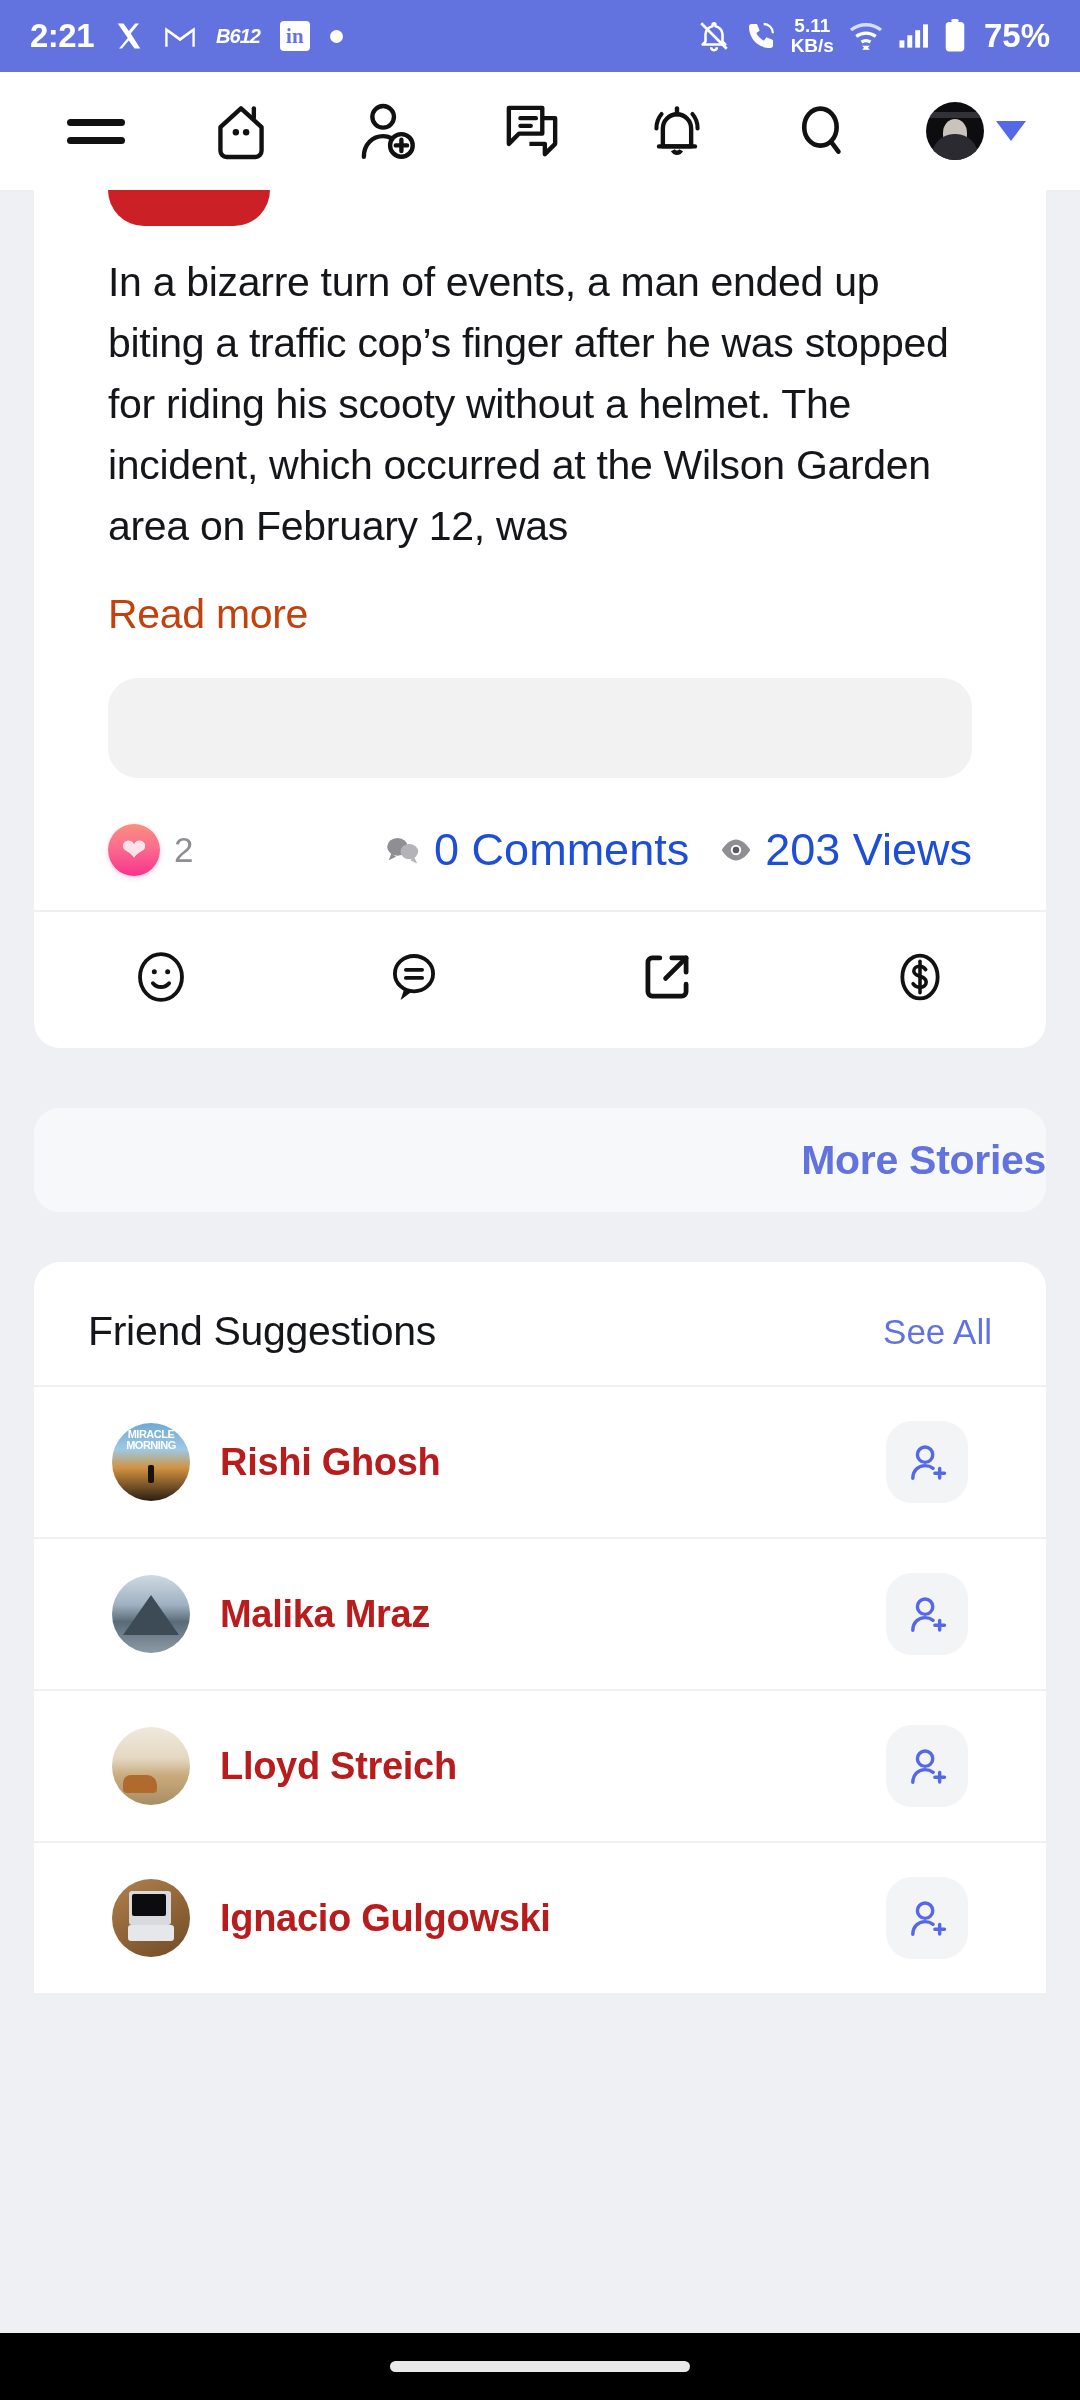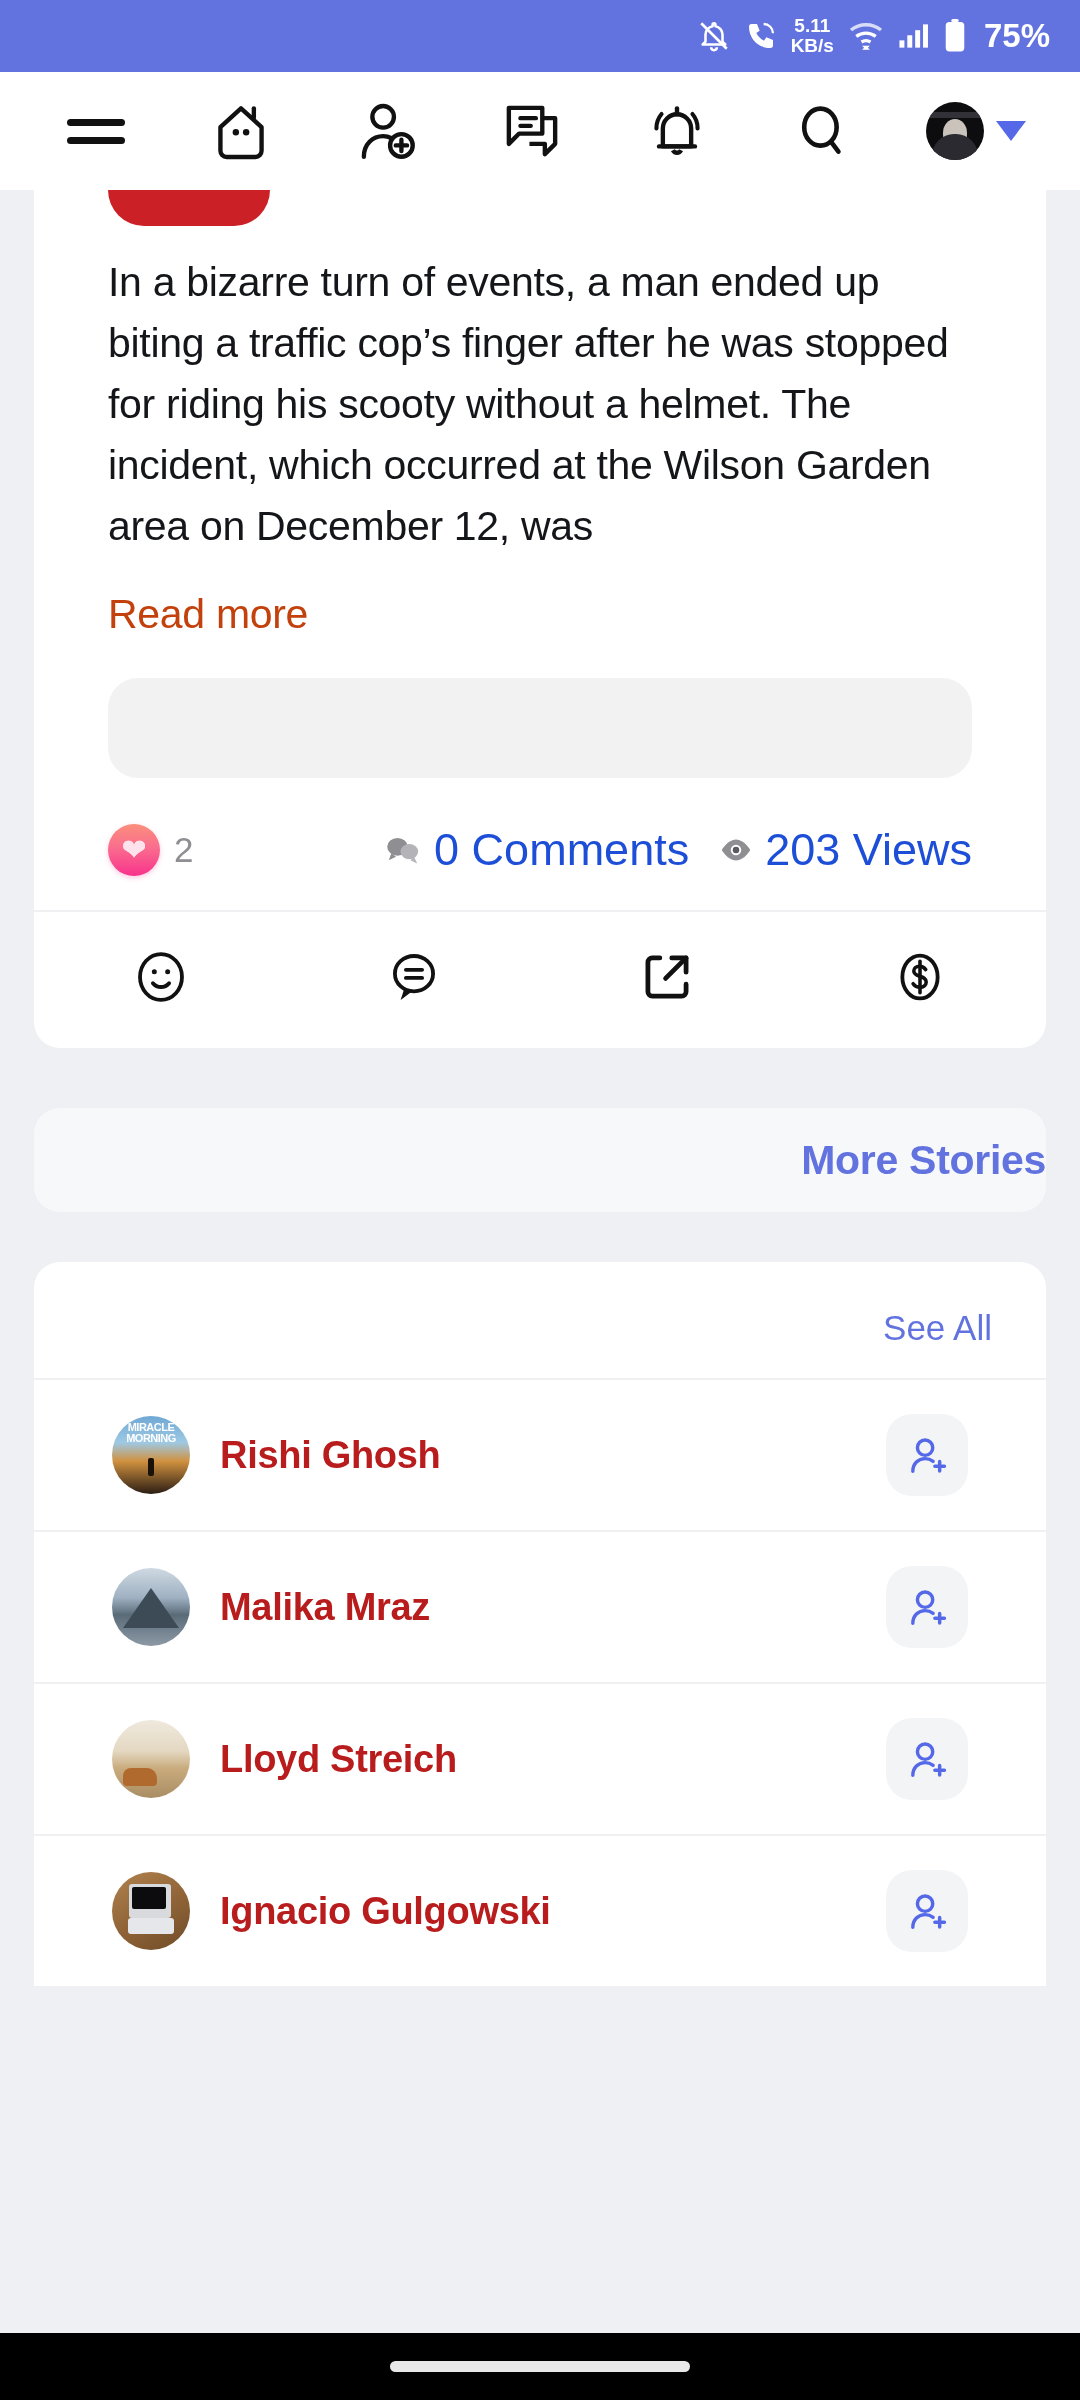--- a/index.html
+++ b/index.html
@@ -167,20 +167,37 @@
     background:#000; display:flex; align-items:center; justify-content:center;
   }
   .homeind{ width:300px;height:11px;background:#e9e9e9;border-radius:8px; }
 </style>
 </head>
 <body>
 
 <div id="screen">
 
   <div class="statusbar">
+    <div class="sb-left">
+      <div class="sb-time">2:21</div>
+      <div class="sb-ico">
+        <svg width="30" height="30" viewBox="0 0 24 24">
+            <path d="M3 2h4.6l4.3 6 5-6H20l-6.6 7.9L21 22h-4.6l-4.6-6.5L6.3 22H4l7-8.4z" fill="#fff"></path>
+          </svg>
+      </div>
+      <div class="sb-ico">
+        <svg width="32" height="26" viewBox="0 0 24 18">
+            <path d="M1.8 17V4.2L12 11.6 22.2 4.2V17" fill="none" stroke="#fff" stroke-width="1.8"></path>
+            <path d="M1.8 4.2 12 11.6 22.2 4.2" fill="none" stroke="#fff" stroke-width="1.8"></path>
+          </svg>
+      </div>
+      <div class="b612">B612</div>
+      <div class="li-badge">in</div>
+      <div class="dot-ind"></div>
+    </div>
     <div class="sb-right">
       <div class="sb-ico">
         <svg width="34" height="34" viewBox="0 0 24 24">
           <path d="M18 16v-5a6 6 0 0 0-5-5.9V4a1 1 0 1 0-2 0v1.1A6 6 0 0 0 6 11v5l-2 2h16z" fill="none" stroke="#fff" stroke-width="1.8" stroke-linejoin="round"></path>
           <path d="M10 20a2 2 0 0 0 4 0" fill="none" stroke="#fff" stroke-width="1.8"></path>
           <path d="M3 3l18 18" stroke="#fff" stroke-width="1.9"></path>
         </svg>
       </div>
       <div class="sb-ico">
         <svg width="32" height="32" viewBox="0 0 24 24">
@@ -277,21 +294,21 @@
         <div class="body"></div>
       </div>
       <div class="caret"></div>
     </div>
   </div>
 
   <div class="content">
 
     <div class="card postcard">
       <div class="red-shape"></div>
-      <div class="posttext">In a bizarre turn of events, a man ended up biting a traffic cop’s finger after he was stopped for riding his scooty without a helmet. The incident, which occurred at the Wilson Garden area on December 12, was</div>
+      <div class="posttext">In a bizarre turn of events, a man ended up biting a traffic cop’s finger after he was stopped for riding his scooty without a helmet. The incident, which occurred at the Wilson Garden area on February 12, was</div>
       <div class="readmore">Read more</div>
       <div class="mediabox"></div>
 
       <div class="metarow">
         <div class="heartbadge">
           <span class="hs">❤</span>
         </div>
         <div class="likecount">2</div>
         <div class="metaright">
           <div class="metaitem">
@@ -346,20 +363,21 @@
         </div>
       </div>
     </div>
 
     <div class="morestories">
       <span>More Stories</span>
     </div>
 
     <div class="fscard">
       <div class="fshead">
+        <div class="fstitle">Friend Suggestions</div>
         <div class="fsall">See All</div>
       </div>
 
       <div class="fsrow">
         <div class="fs-av av-book">
           <div class="ttl">MIRACLE MORNING</div>
           <div class="fig"></div>
         </div>
         <div class="fs-name">Rishi Ghosh</div>
         <div class="fs-add">

